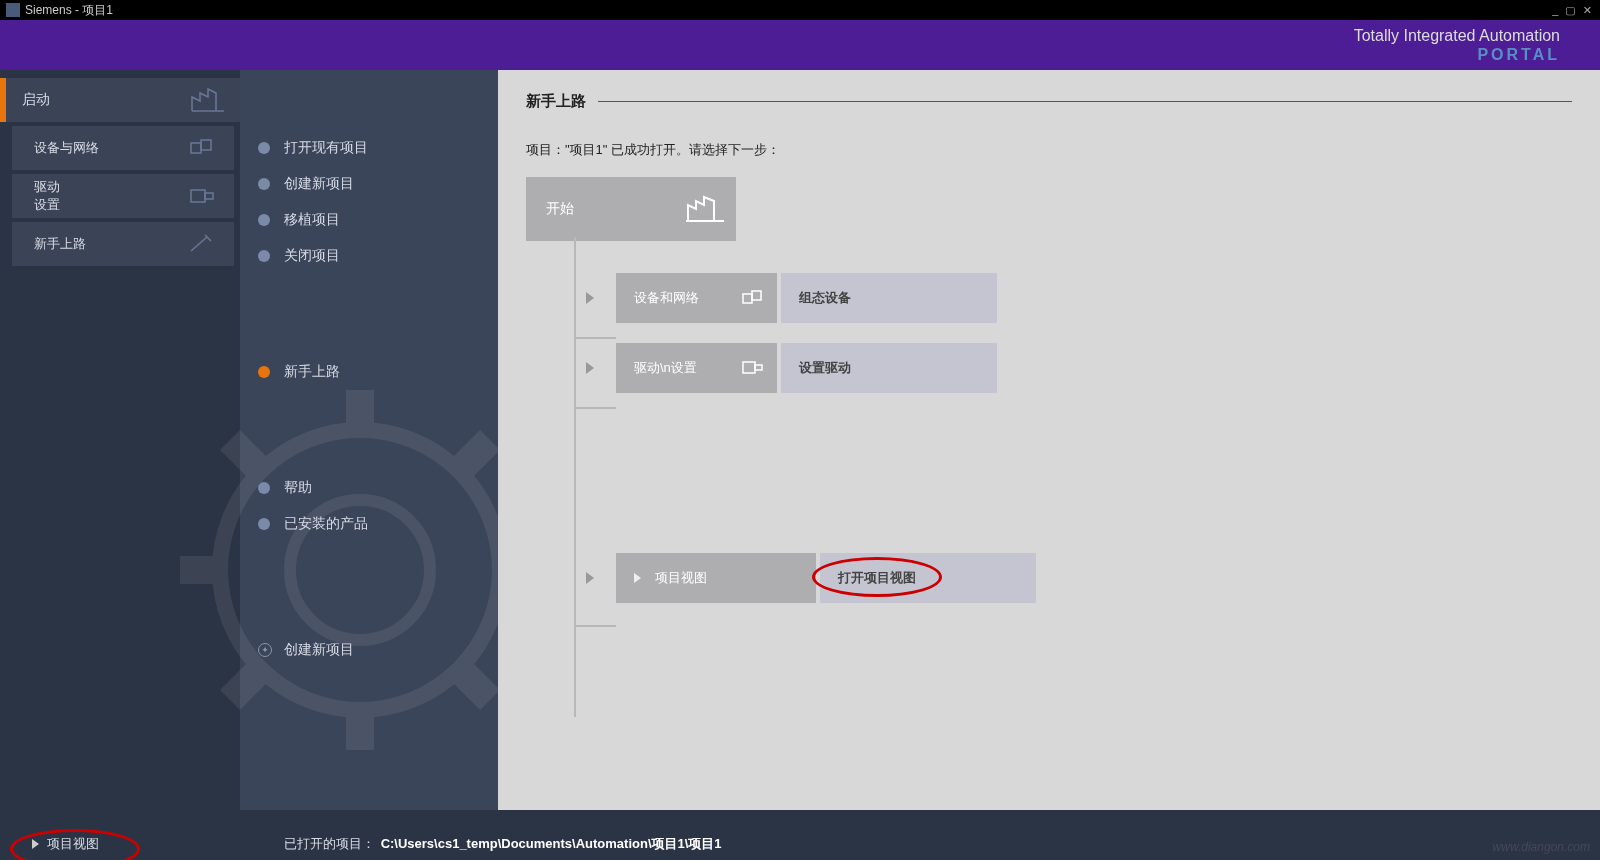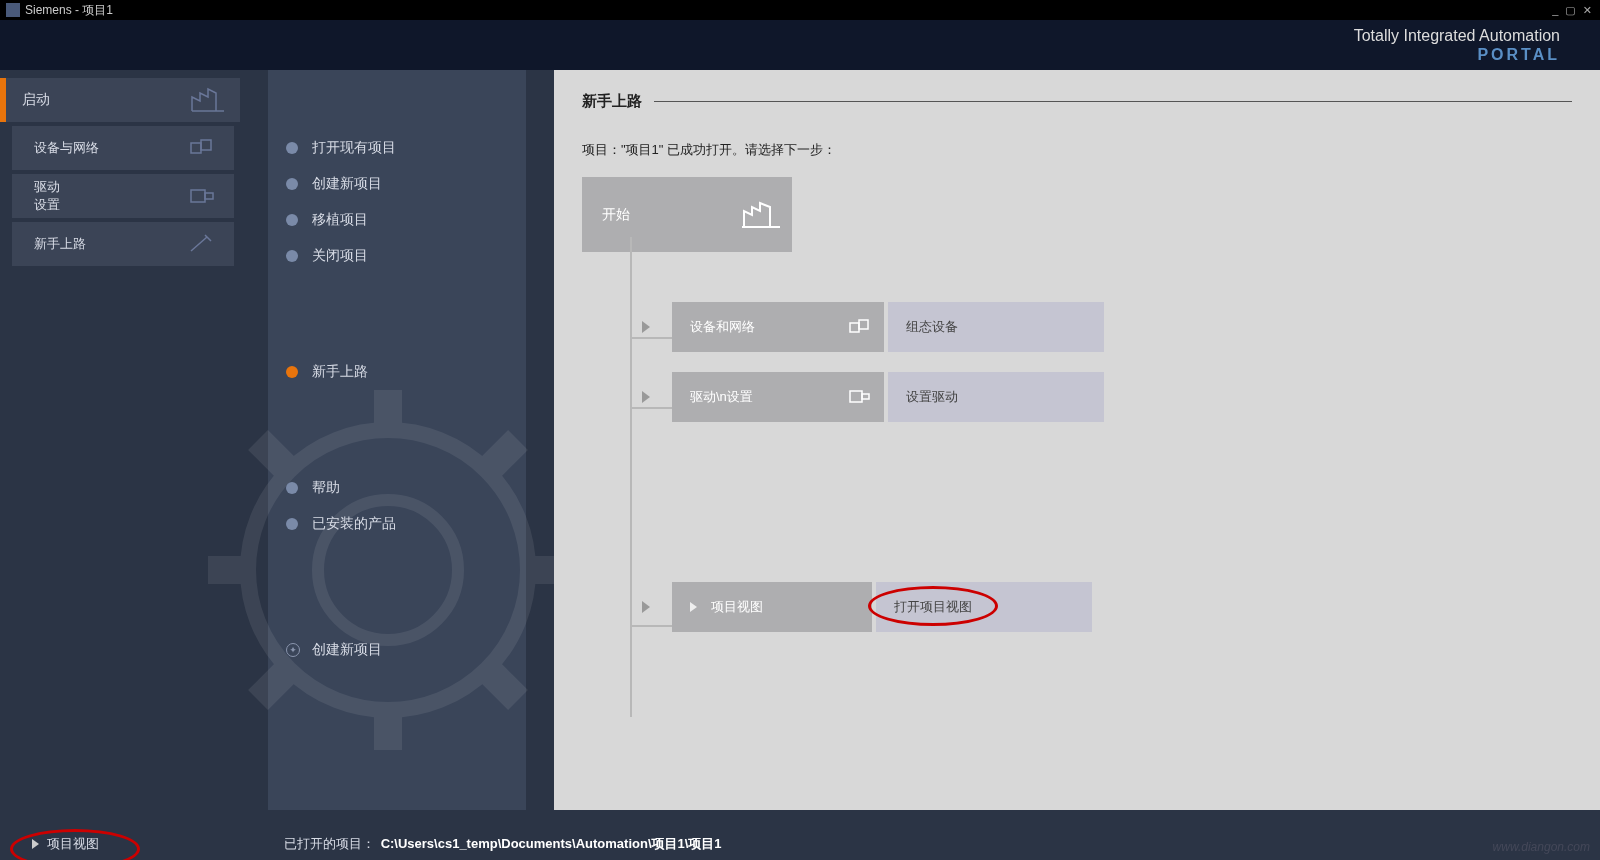--- a/index.html
+++ b/index.html
@@ -4,26 +4,26 @@
   <style>
     * { margin: 0; padding: 0; box-sizing: border-box; font-family: "Microsoft YaHei", Arial, sans-serif; }
     body { width: 1600px; height: 860px; background: #2b3445; overflow: hidden; position: relative; }
     
     
     .titlebar { height: 20px; background: #000; display: flex; align-items: center; padding: 0 6px; color: #ccc; font-size: 12px; }
     .titlebar-icon { width: 14px; height: 14px; margin-right: 5px; background: #4a5a7a; display: inline-block; }
     .window-controls { margin-left: auto; display: flex; gap: 4px; color: #aaa; font-size: 11px; letter-spacing: 2px; }
     
     
-    .brand-header { height: 50px; background: #0f172a; display: flex; align-items: center; justify-content: flex-end; padding-right: 40px; color: #ddd; font-size: 16px; }
+    .brand-header { height: 50px; background: #4c1d95; display: flex; align-items: center; justify-content: flex-end; padding-right: 40px; color: #ddd; font-size: 16px; }
     .brand-text { text-align: right; line-height: 1.2; }
     .brand-sub { color: #5a8fc5; font-weight: bold; letter-spacing: 3px; }
     
     
-    .main { display: flex; height: 740px; gap: 28px; }
+    .main { display: flex; height: 740px; }
     
     
     .sidebar-primary { width: 240px; background: #2b3445; padding-top: 8px; }
     .nav-item { display: flex; align-items: center; height: 44px; padding: 0 14px 0 22px; cursor: pointer; position: relative; margin: 0 6px 4px 6px; }
     .nav-item.selected { background: #3b4456; border-left: 6px solid #e8740c; padding-left: 16px; margin: 0 0 4px 0; }
     .nav-item.sub { background: #3b4456; margin: 0 6px 4px 12px; }
     .nav-item .label { color: #d8dce6; font-size: 14px; flex: 1; }
     .nav-item .icon { width: 36px; height: 30px; display: flex; align-items: center; justify-content: center; }
     .nav-item.sub .label { font-size: 13px; }
     
@@ -41,30 +41,30 @@
     
     
     .content { flex: 1; background: #d8d8d8; padding: 22px 28px; position: relative; }
     .content-title { font-size: 15px; font-weight: bold; color: #222; margin-bottom: 4px; display: flex; align-items: center; }
     .content-title-line { flex: 1; border-bottom: 1px solid #555; margin-left: 12px; }
     .project-msg { font-size: 13px; color: #222; margin-top: 30px; margin-bottom: 18px; }
     
     
     .flow-container { position: relative; }
     .flow-box { display: flex; align-items: center; background: #aeaeb0; cursor: pointer; }
-    .flow-start { width: 210px; height: 75px; padding-left: 20px; margin-bottom: 50px; }
+    .flow-start { width: 210px; height: 64px; padding-left: 20px; margin-bottom: 32px; }
     .flow-start .label { color: #fff; font-size: 14px; flex: 1; }
     .flow-start .icon { width: 60px; height: 40px; display: flex; align-items: center; justify-content: center; }
     
     .flow-row { display: flex; align-items: center; margin-left: 60px; margin-bottom: 20px; }
     .flow-connector { width: 30px; display: flex; align-items: center; }
     .flow-arrow { width: 0; height: 0; border-left: 8px solid #999; border-top: 6px solid transparent; border-bottom: 6px solid transparent; }
-    .flow-cell-a { width: 212px; height: 50px; background: #aeaeb0; display: flex; align-items: center; padding-left: 18px; color: #fff; font-size: 13px; }
+    .flow-cell-a { width: 161px; height: 50px; background: #aeaeb0; display: flex; align-items: center; padding-left: 18px; color: #fff; font-size: 13px; }
     .flow-cell-a .icon { margin-left: auto; width: 46px; height: 32px; display: flex; align-items: center; justify-content: center; }
-    .flow-cell-b { width: 216px; height: 50px; background: #c5c5d2; display: flex; align-items: center; padding-left: 18px; color: #444; font-size: 13px; margin-left: 4px; }
+    .flow-cell-b { width: 216px; height: 50px; background: #c5c5d2; display: flex; align-items: center; padding-left: 18px; color: #444; font-size: 13px; margin-left: 4px; font-weight: bold; }
     
     .flow-last-row { margin-top: 160px; }
     .flow-cell-pv { width: 200px; height: 50px; background: #aeaeb0; display: flex; align-items: center; padding-left: 18px; color: #fff; font-size: 13px; }
     .flow-cell-pv .tri { width: 0; height: 0; border-left: 7px solid #eee; border-top: 5px solid transparent; border-bottom: 5px solid transparent; margin-right: 14px; }
     
     
     .vline { position: absolute; left: 48px; top: 60px; width: 2px; height: 480px; background: #b8b8b8; }
     .hline1 { position: absolute; left: 48px; top: 160px; width: 42px; height: 2px; background: #b8b8b8; }
     .hline2 { position: absolute; left: 48px; top: 230px; width: 42px; height: 2px; background: #b8b8b8; }
     .hline3 { position: absolute; left: 48px; top: 448px; width: 42px; height: 2px; background: #b8b8b8; }

